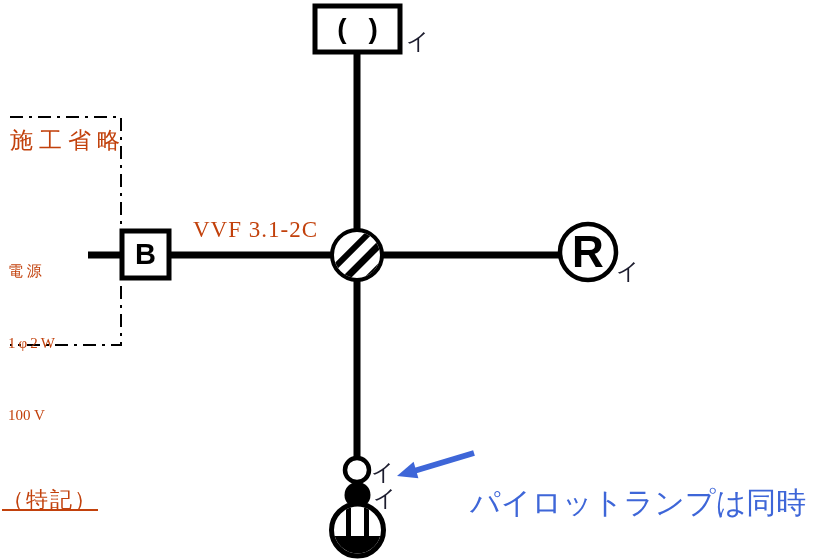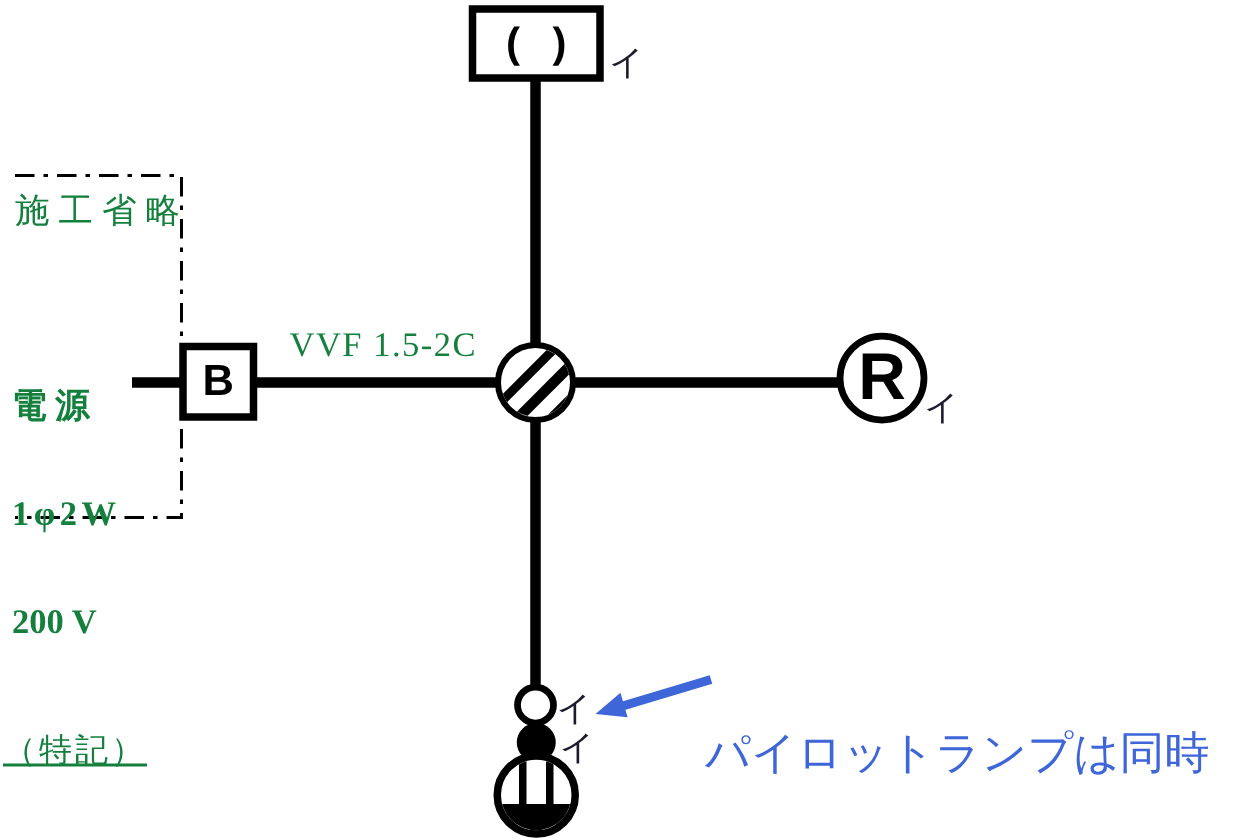--- a/index.html
+++ b/index.html
@@ -1,23 +1,23 @@
 <!DOCTYPE html>
 <html><head>
 <meta charset="utf-8">
 <style>
   html,body{margin:0;padding:0;background:#ffffff;}
   #canvas{position:relative;width:826px;height:560px;background:#ffffff;overflow:hidden;
           font-family:"Liberation Serif","DejaVu Serif",serif;}
   svg{position:absolute;left:0;top:0;}
-  .t{position:absolute;color:#15803d;white-space:pre;}
+  .t{position:absolute;color:#c2410c;white-space:pre;}
   .serif{font-family:"Liberation Serif","DejaVu Serif",serif;}
   .sans{font-family:"Liberation Sans","DejaVu Sans",sans-serif;}
   .construction{left:10px;top:125px;font-size:23px;letter-spacing:6px;}
-  .power{left:8px;top:211px;font-size:23px;line-height:24px;font-weight:bold;}
+  .power{left:8px;top:211px;font-size:15px;line-height:24px;}
   .power .ln2{letter-spacing:3px;}
   .cable{left:193px;top:217px;font-size:23px;letter-spacing:1px;}
   .symtext{position:absolute;display:flex;align-items:center;justify-content:center;color:#000;}
   .breaker-letter{left:122px;top:231px;width:47px;height:47px;font-size:29px;font-weight:600;}
   .ceiling-glyph{left:315px;top:6px;width:85px;height:46px;font-size:28px;font-weight:bold;letter-spacing:7px;padding-left:7px;box-sizing:border-box;}
   .lamp-letter{left:560px;top:224px;width:56px;height:56px;font-size:44px;font-weight:600;}
   .mark{position:absolute;font-size:23px;color:#1c1c2e;font-family:"Liberation Sans","DejaVu Sans",sans-serif;}
   .mark-ceiling{left:406px;top:26px;}
   .mark-lamp{left:616px;top:256px;}
   .mark-pilot{left:371px;top:457px;}
@@ -82,24 +82,24 @@
       <line x1="474" y1="453" x2="414" y2="471" stroke="#3E66D8" stroke-width="6"></line>
       <polygon points="397,476 413.6,461.8 418.4,478.2" fill="#3E66D8"></polygon>
     </g>
   </svg>
 
   <div class="t serif construction">施工省略</div>
 
   <div class="t serif power">
     <div class="ln1">電 源</div>
     <div class="ln2">1φ2W</div>
-    <div class="ln3">200 V</div>
+    <div class="ln3">100 V</div>
   </div>
 
-  <div class="t serif cable">VVF 1.5-2C</div>
+  <div class="t serif cable">VVF 3.1-2C</div>
 
   <div class="symtext sans breaker-letter">B</div>
 
   <div class="symtext sans ceiling-glyph">( )</div>
 
   <div class="symtext sans lamp-letter">R</div>
 
   <div class="mark mark-ceiling">イ</div>
   <div class="mark mark-lamp">イ</div>
   <div class="mark mark-pilot">イ</div>

